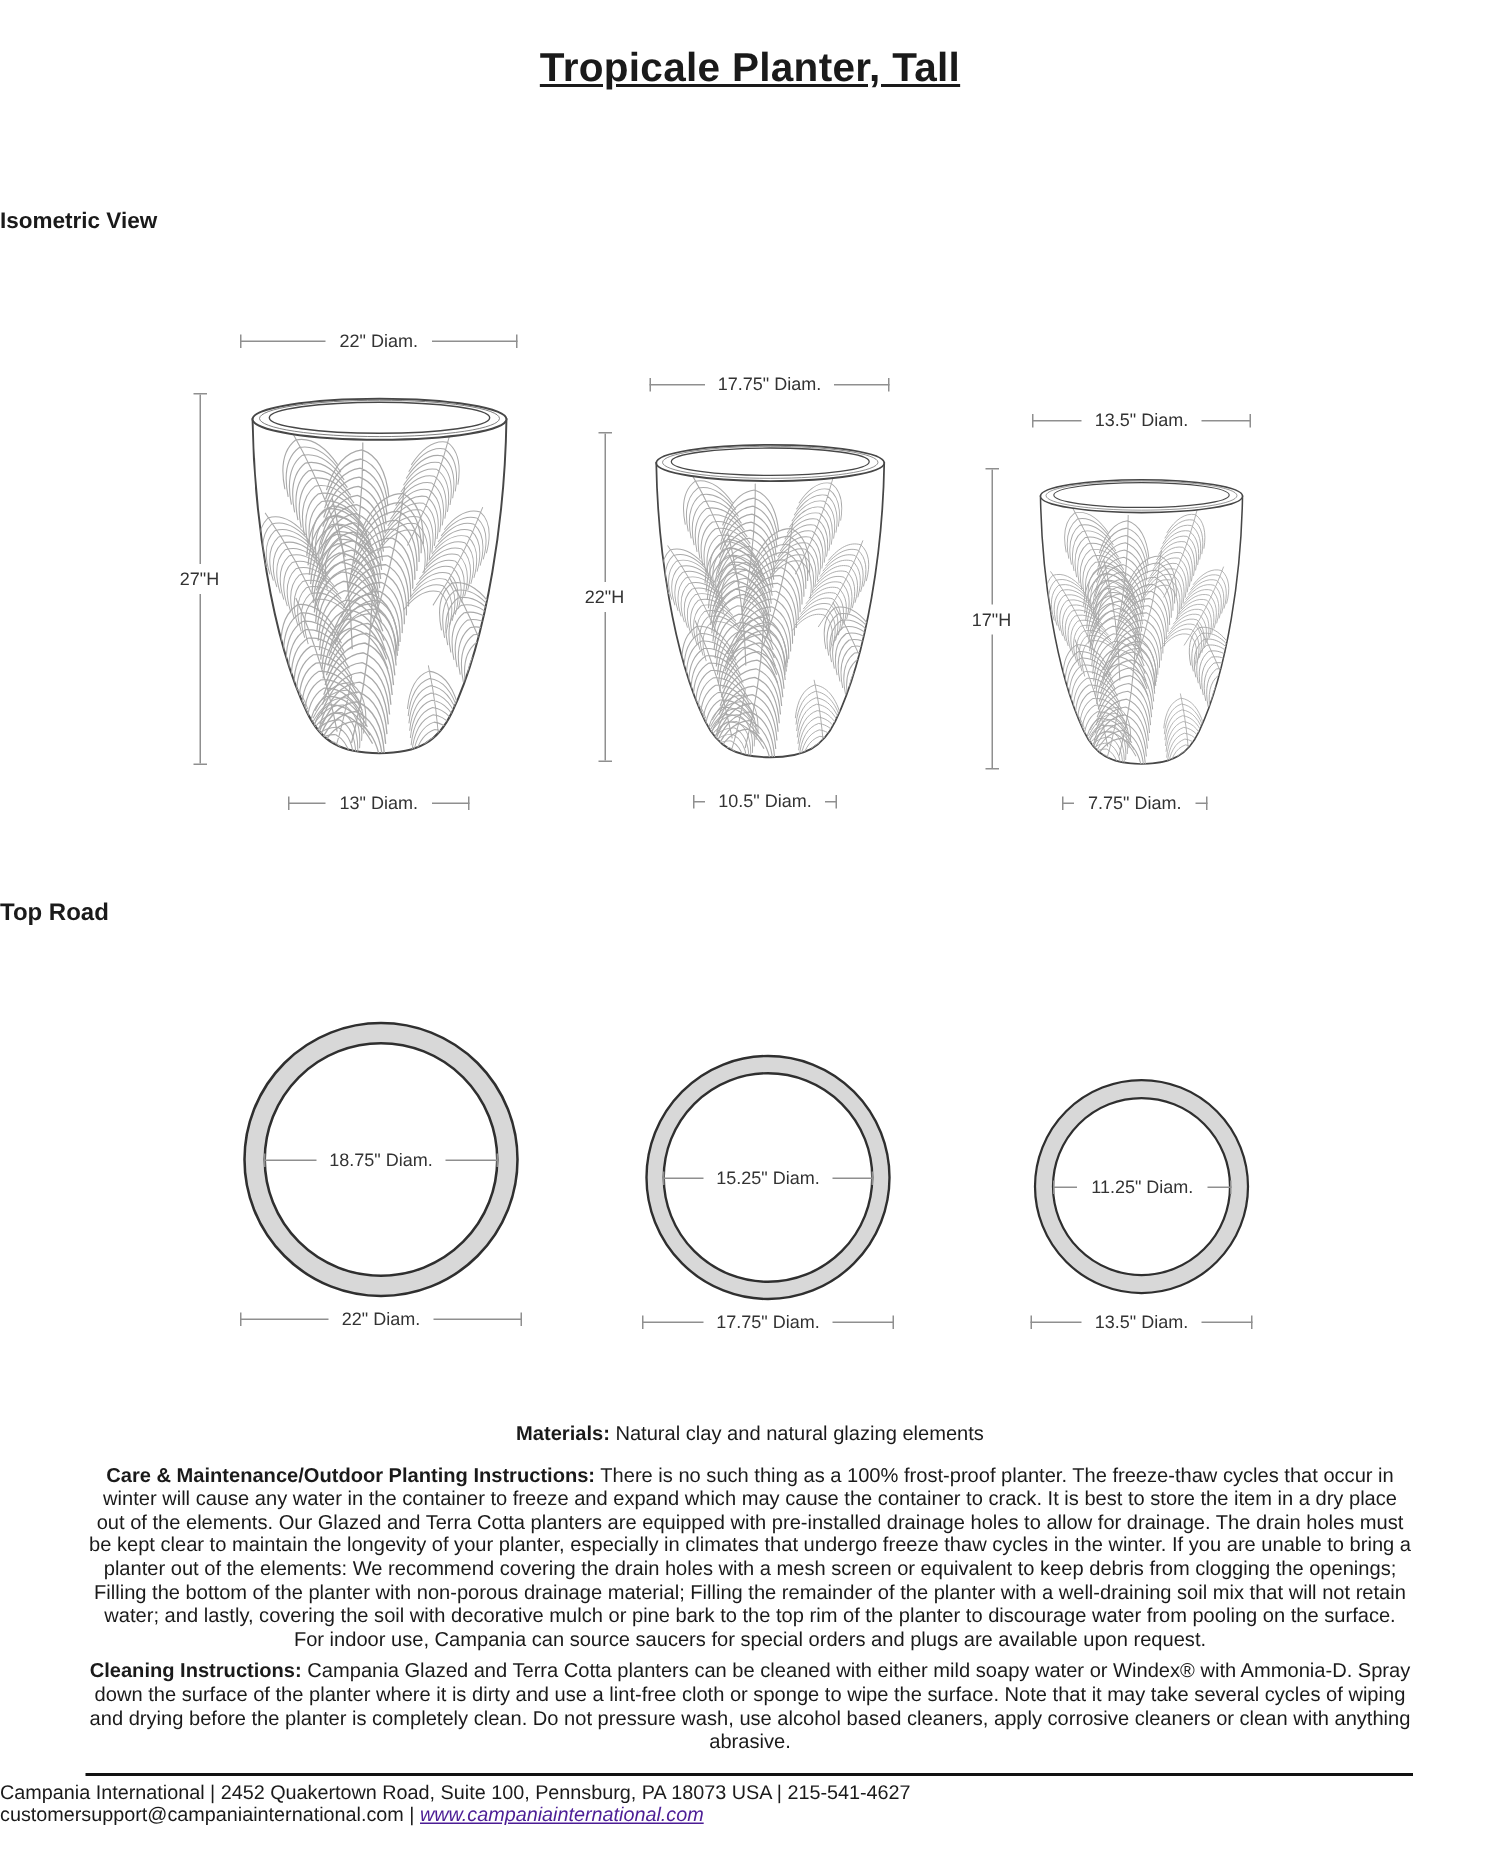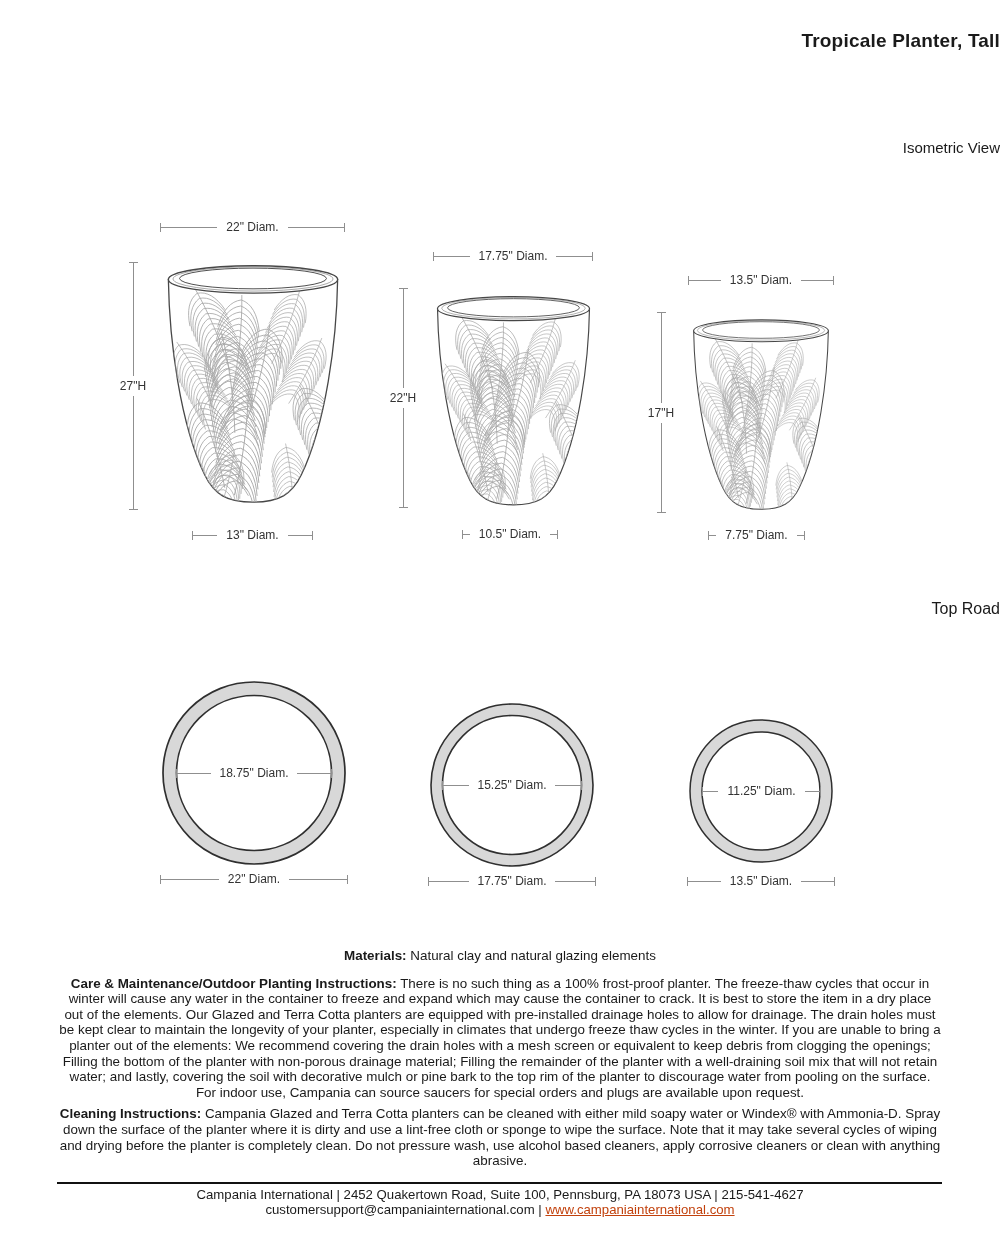--- a/index.html
+++ b/index.html
@@ -1,20 +1,20 @@
 <!DOCTYPE html>
 <html><head>
 <meta charset="utf-8">
 <style>
   html,body{margin:0;padding:0;background:#fff;}
   .page{position:relative;width:1000px;height:1250px;background:#ffffff;overflow:hidden;
         font-family:"Liberation Sans", sans-serif;color:#1a1a1a;}
-  .page-title{position:absolute;left:0;top:30px;width:100%;text-align:right;
-        font-size:19px;font-weight:bold;margin:0;letter-spacing:0.2px;}
-  .section-heading{position:absolute;left:0;width:100%;text-align:right;margin:0;font-weight:normal;}
+  .page-title{position:absolute;left:0;top:30px;width:100%;text-align:center;
+        font-size:27px;font-weight:bold;margin:0;letter-spacing:0.2px;text-decoration:underline;}
+  .section-heading{position:absolute;left:0;width:100%;text-align:left;margin:0;font-weight:bold;}
   #iso-heading{top:139px;font-size:15px;}
   #top-heading{top:600px;font-size:16px;}
 
   .art{position:absolute;}
   #p1-art{left:160px;top:256px;width:186px;height:252px;}
   #p2-art{left:430px;top:288px;width:167px;height:222px;}
   #p3-art{left:687px;top:312px;width:148px;height:202px;}
   #c1-art{left:160px;top:679px;width:188px;height:188px;}
   #c2-art{left:428px;top:701px;width:168px;height:168px;}
   #c3-art{left:687px;top:717px;width:148px;height:148px;}
@@ -51,24 +51,24 @@
   #c2-out{left:428px;top:874px;width:168px;}
   #c3-out{left:687px;top:874px;width:148px;}
 
   .textblock{position:absolute;left:58px;right:58px;top:948px;font-size:13.4px;line-height:15.6px;}
   .textblock p{margin:0;text-align:center;}
   #materials-p{margin-bottom:12px;}
   #care-p{margin-bottom:6px;}
   .lead{font-weight:bold;}
 
   .footer-rule{position:absolute;left:57px;right:58px;top:1182px;border-top:2.6px solid #111;}
-  .footer-line{position:absolute;left:0;width:100%;text-align:center;font-size:13.2px;line-height:15px;}
+  .footer-line{position:absolute;left:0;width:100%;text-align:left;font-size:13.2px;line-height:15px;}
   #footer-line1{top:1187px;}
   #footer-line2{top:1202px;}
-  #footer-link{color:#c2410c;text-decoration:underline;cursor:pointer;}
+  #footer-link{color:#4c1d95;text-decoration:underline;cursor:pointer;font-style:italic;}
 </style>
 </head>
 <body>
 
 <div class="page">
 
   <h1 class="page-title">Tropicale Planter, Tall</h1>
   <h2 class="section-heading" id="iso-heading">Isometric View</h2>
 
   <svg width="0" height="0" style="position:absolute" aria-hidden="true">

